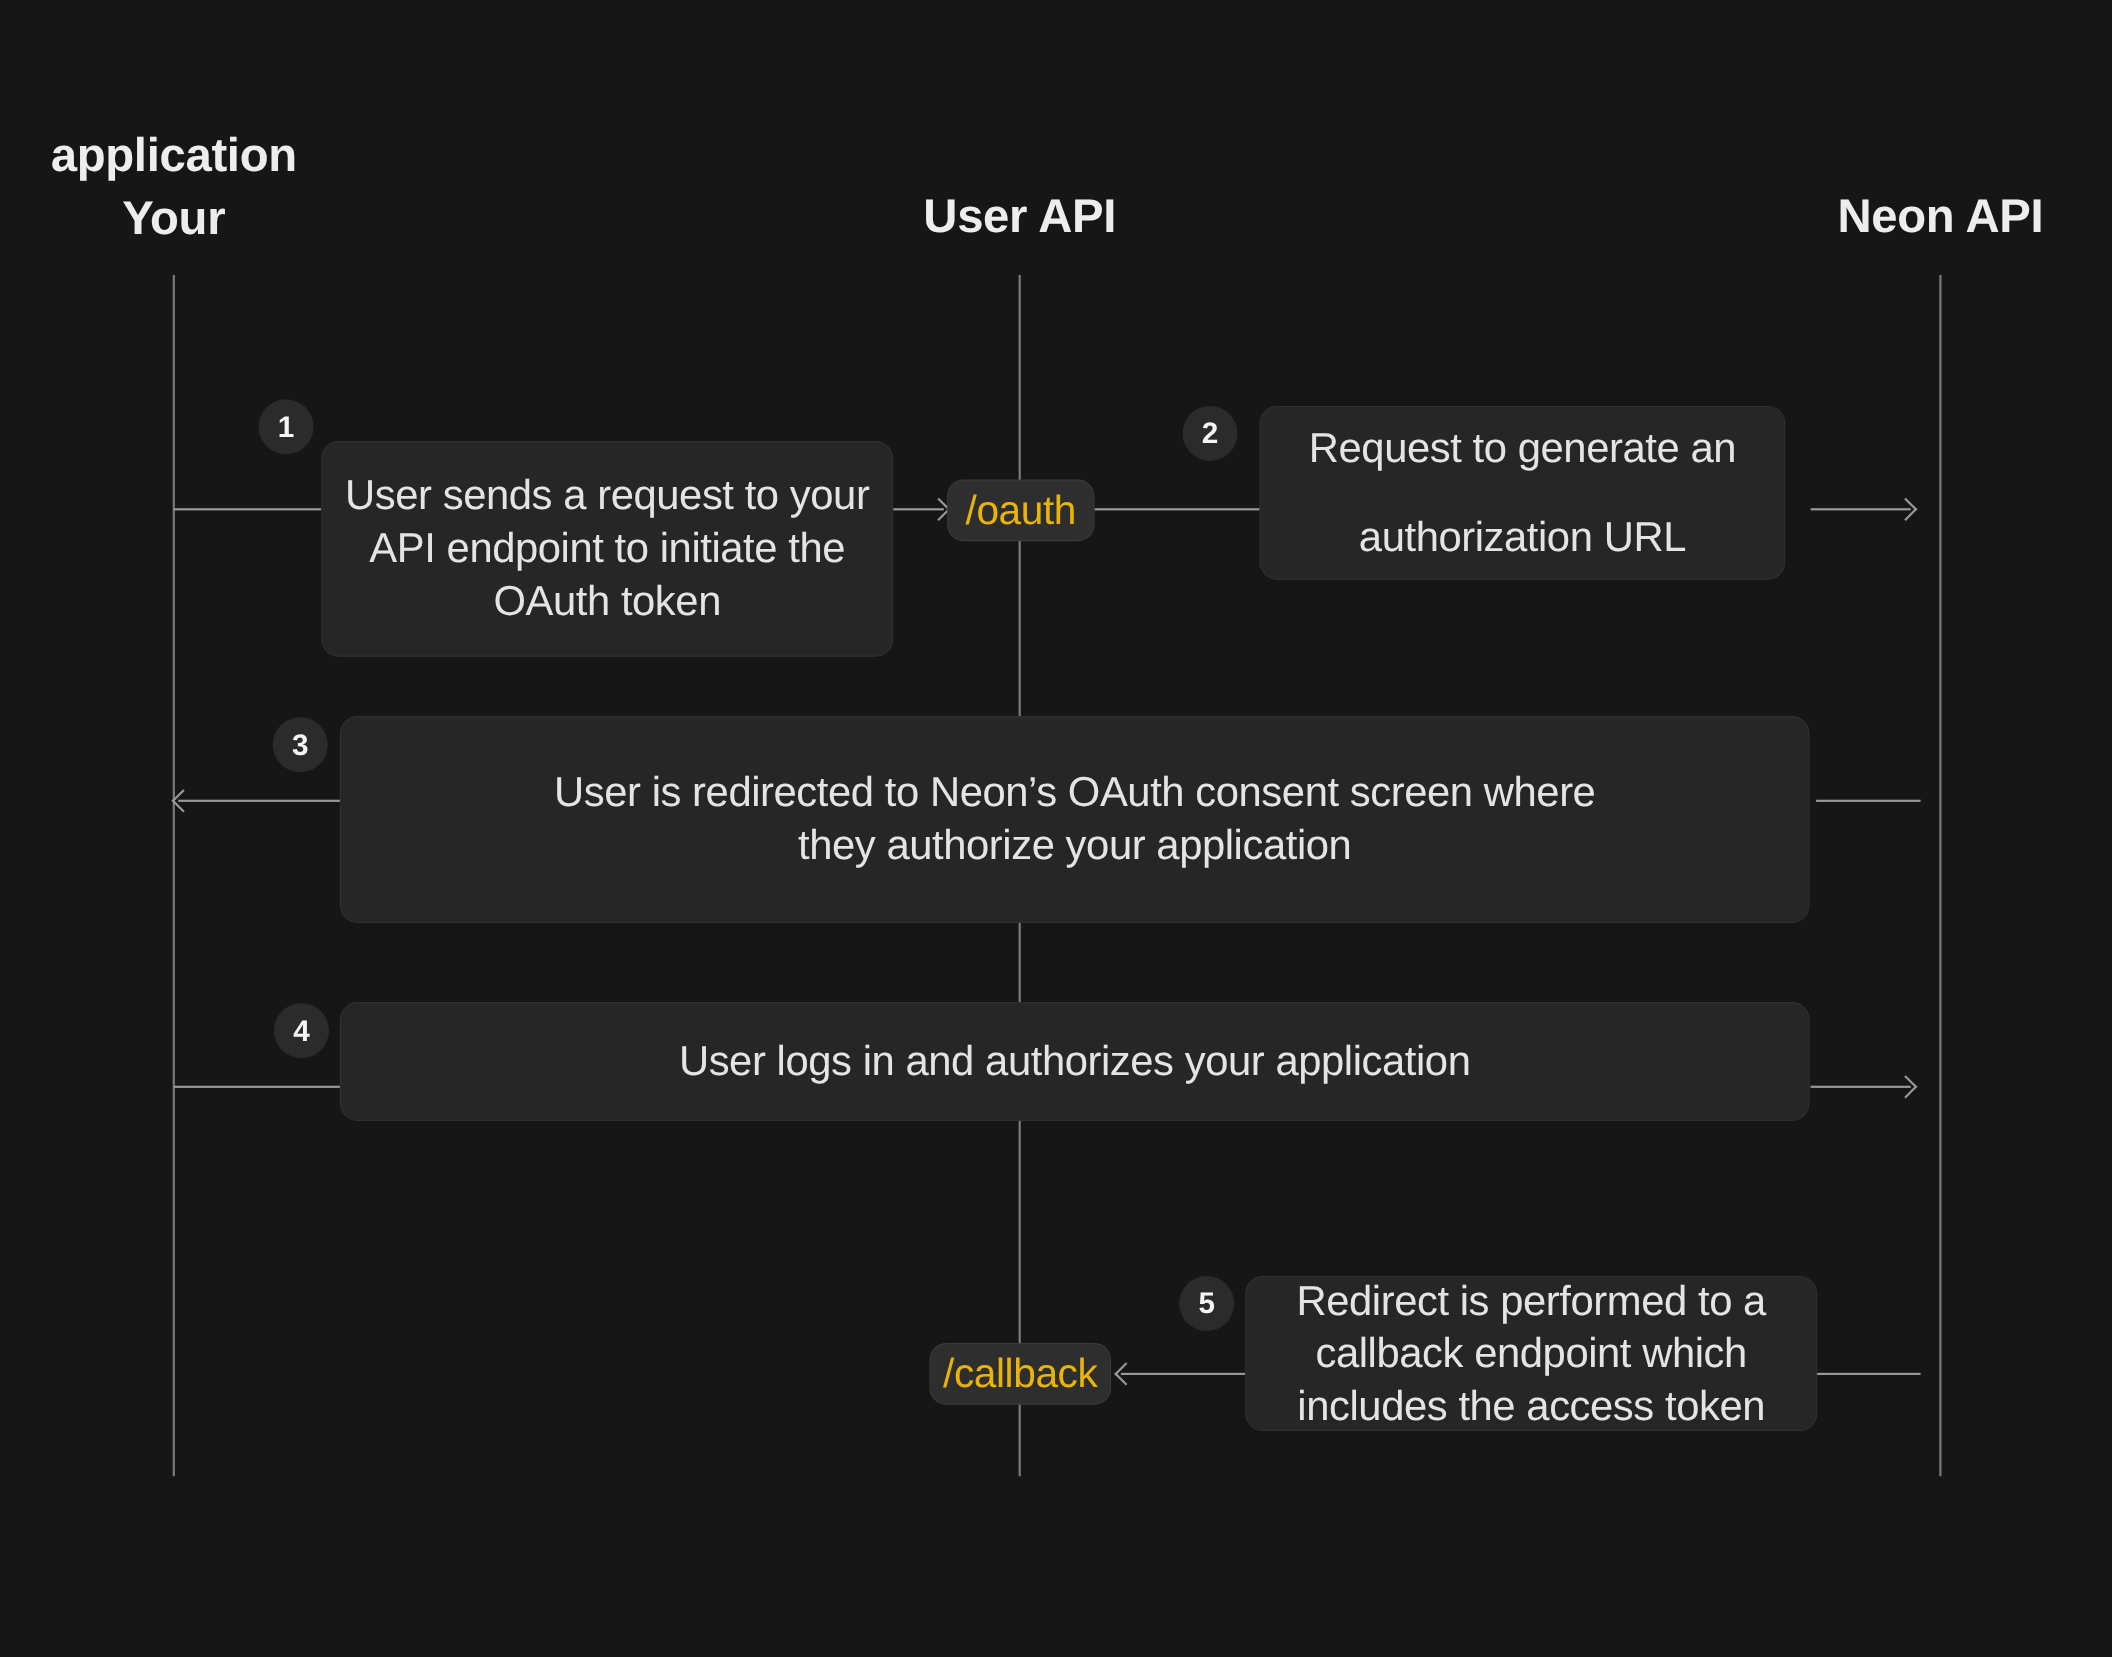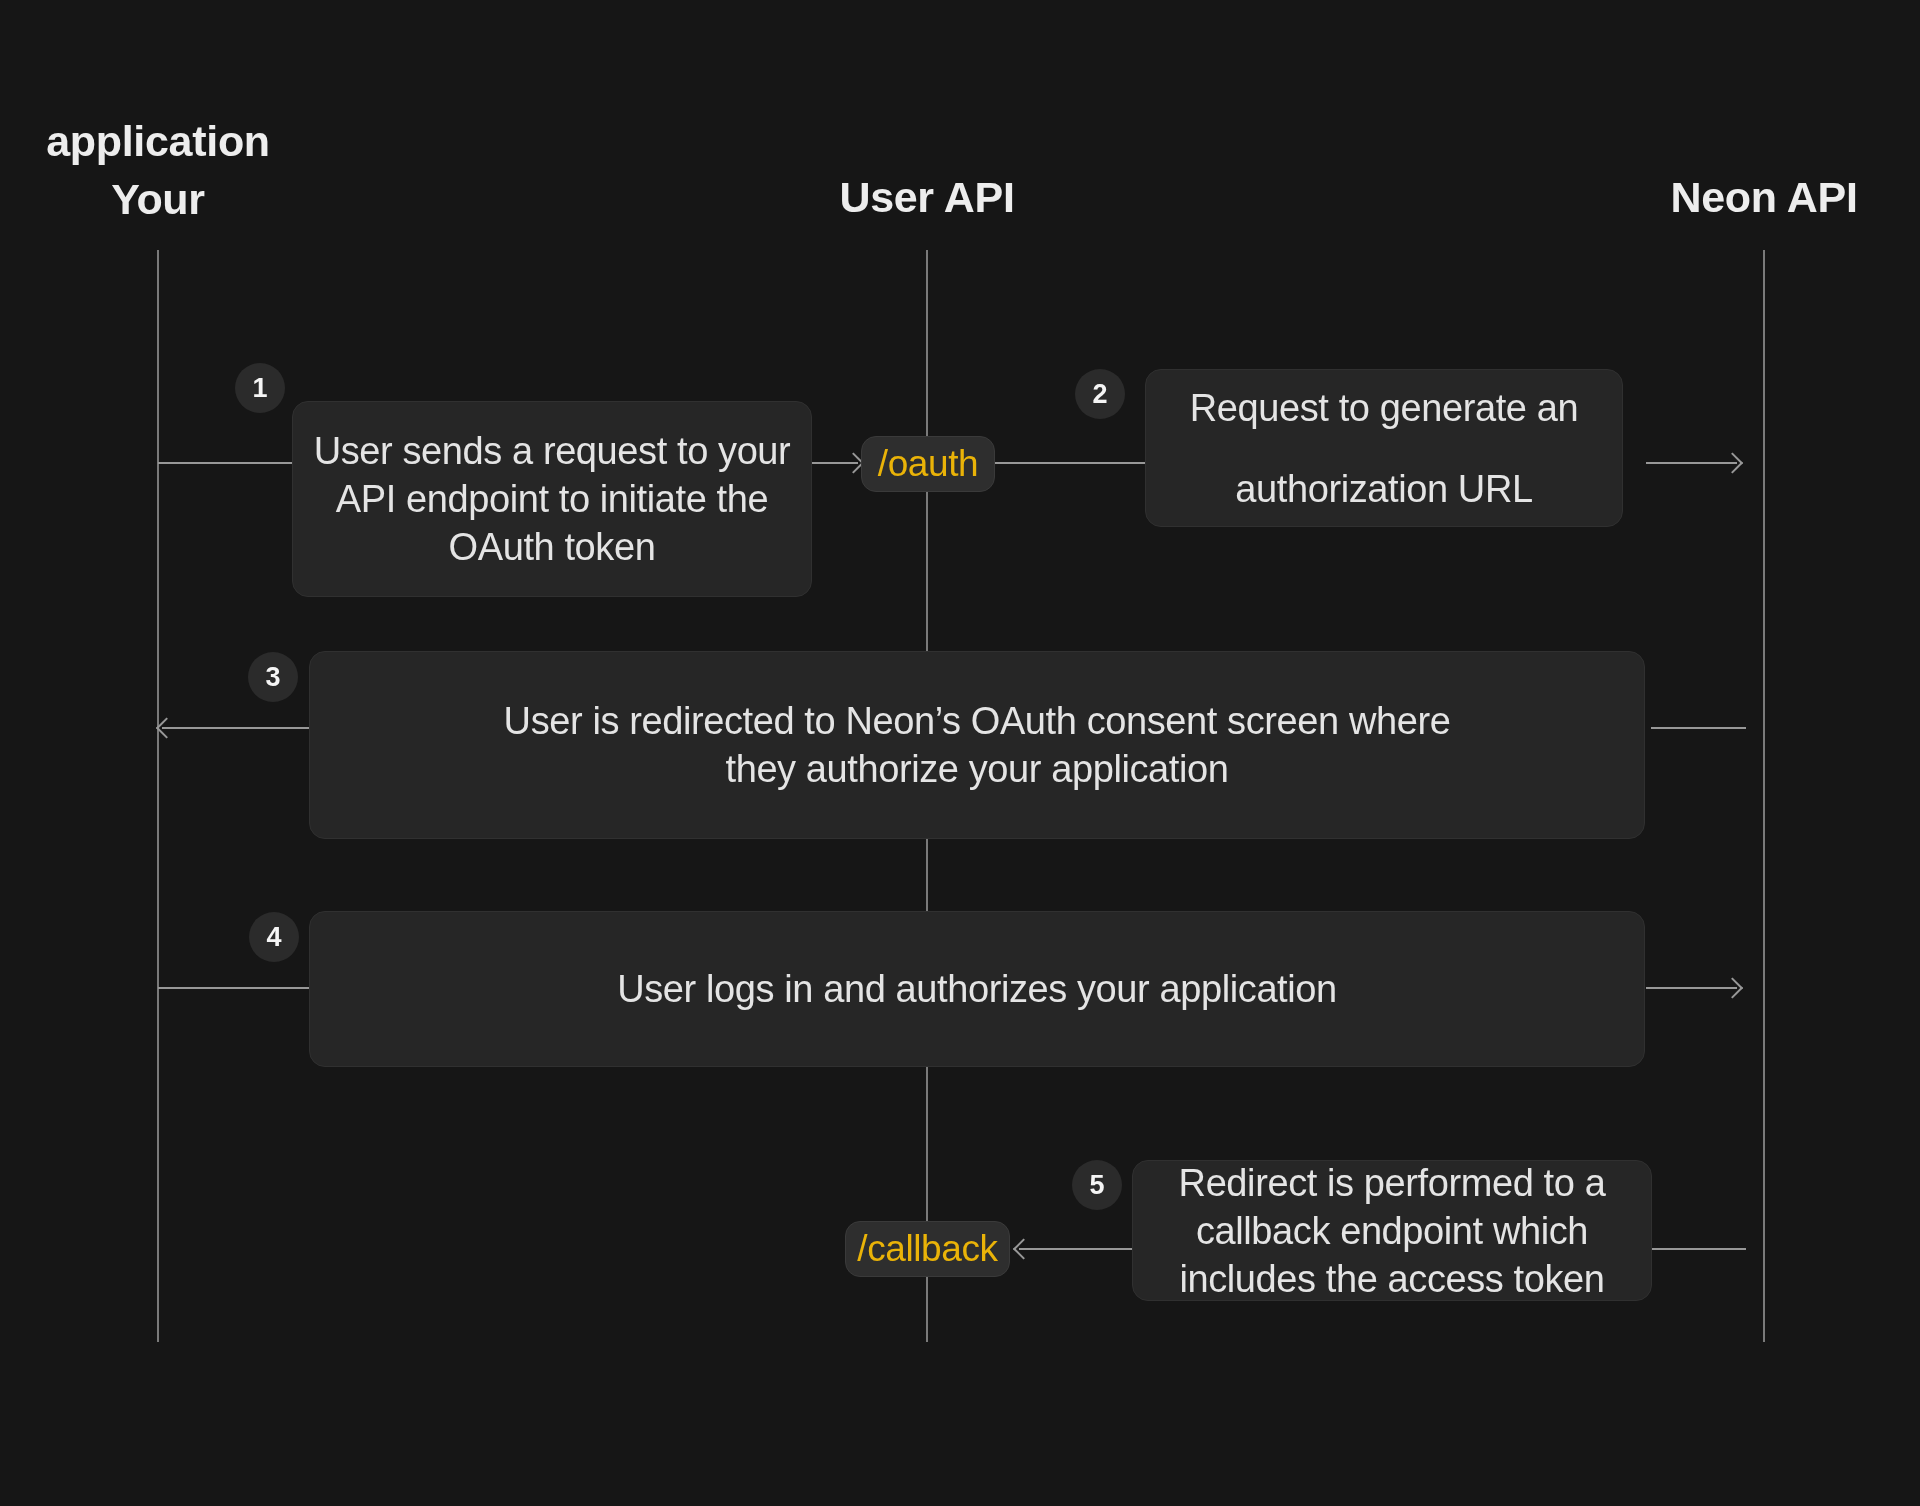--- a/index.html
+++ b/index.html
@@ -102,21 +102,21 @@
     <div class="note-line">authorization URL</div>
   </div>
   <div class="badge" style="left:1075px;top:369px;">2</div>
 
   <div class="note" style="left:309px;top:651px;width:1336px;height:188px;">
     <div class="note-line">User is redirected to Neon’s OAuth consent screen where</div>
     <div class="note-line">they authorize your application</div>
   </div>
   <div class="badge" style="left:248px;top:652px;">3</div>
 
-  <div class="note" style="left:309px;top:911px;width:1336px;height:156px;">
+  <div class="note" style="left:309px;top:911px;width:1336px;height:108px;">
     <div class="note-line">User logs in and authorizes your application</div>
   </div>
   <div class="badge" style="left:249px;top:912px;">4</div>
 
   <div class="note" style="left:1132px;top:1160px;width:520px;height:141px;">
     <div class="note-line">Redirect is performed to a</div>
     <div class="note-line">callback endpoint which</div>
     <div class="note-line">includes the access token</div>
   </div>
   <div class="badge" style="left:1072px;top:1160px;">5</div>

